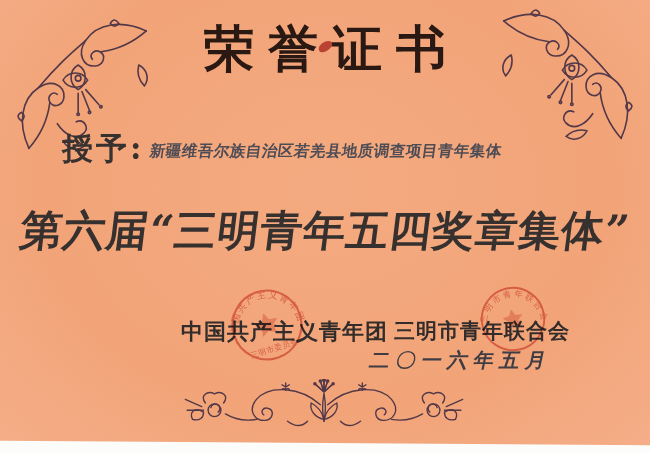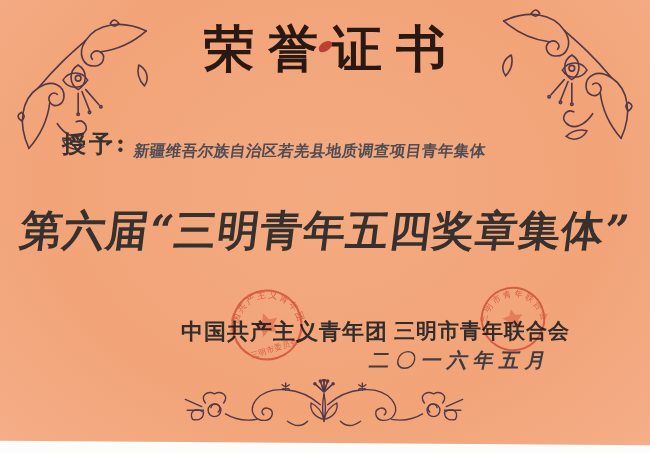--- a/index.html
+++ b/index.html
@@ -23,21 +23,21 @@
   }
   .title-accent{
     position:absolute;left:318px;top:42px;width:15px;height:9px;
     background:#b5392b;border-radius:55% 45% 60% 40%;
     transform:rotate(-28deg);opacity:.92;
   }
   .award-row{
     position:absolute;left:62px;top:129px;display:flex;align-items:flex-start;
   }
   .award-prefix{
-    font-size:24px;font-weight:700;letter-spacing:3px;color:#37322f;line-height:1.25;
+    font-size:31px;font-weight:700;letter-spacing:3px;color:#37322f;line-height:1.25;
   }
   .recipient{
     margin-left:6px;margin-top:12px;font-size:15.5px;color:#4e4c55;
     letter-spacing:0.5px;transform:skewX(-8deg);font-weight:600;
     font-family:"DejaVu Serif","Liberation Serif",serif;white-space:nowrap;
   }
   .honor-line{
     position:absolute;left:0;right:0;top:203px;text-align:center;
     font-size:42px;font-weight:700;color:#36302f;letter-spacing:1px;
     transform:skewX(-7deg);white-space:nowrap;

